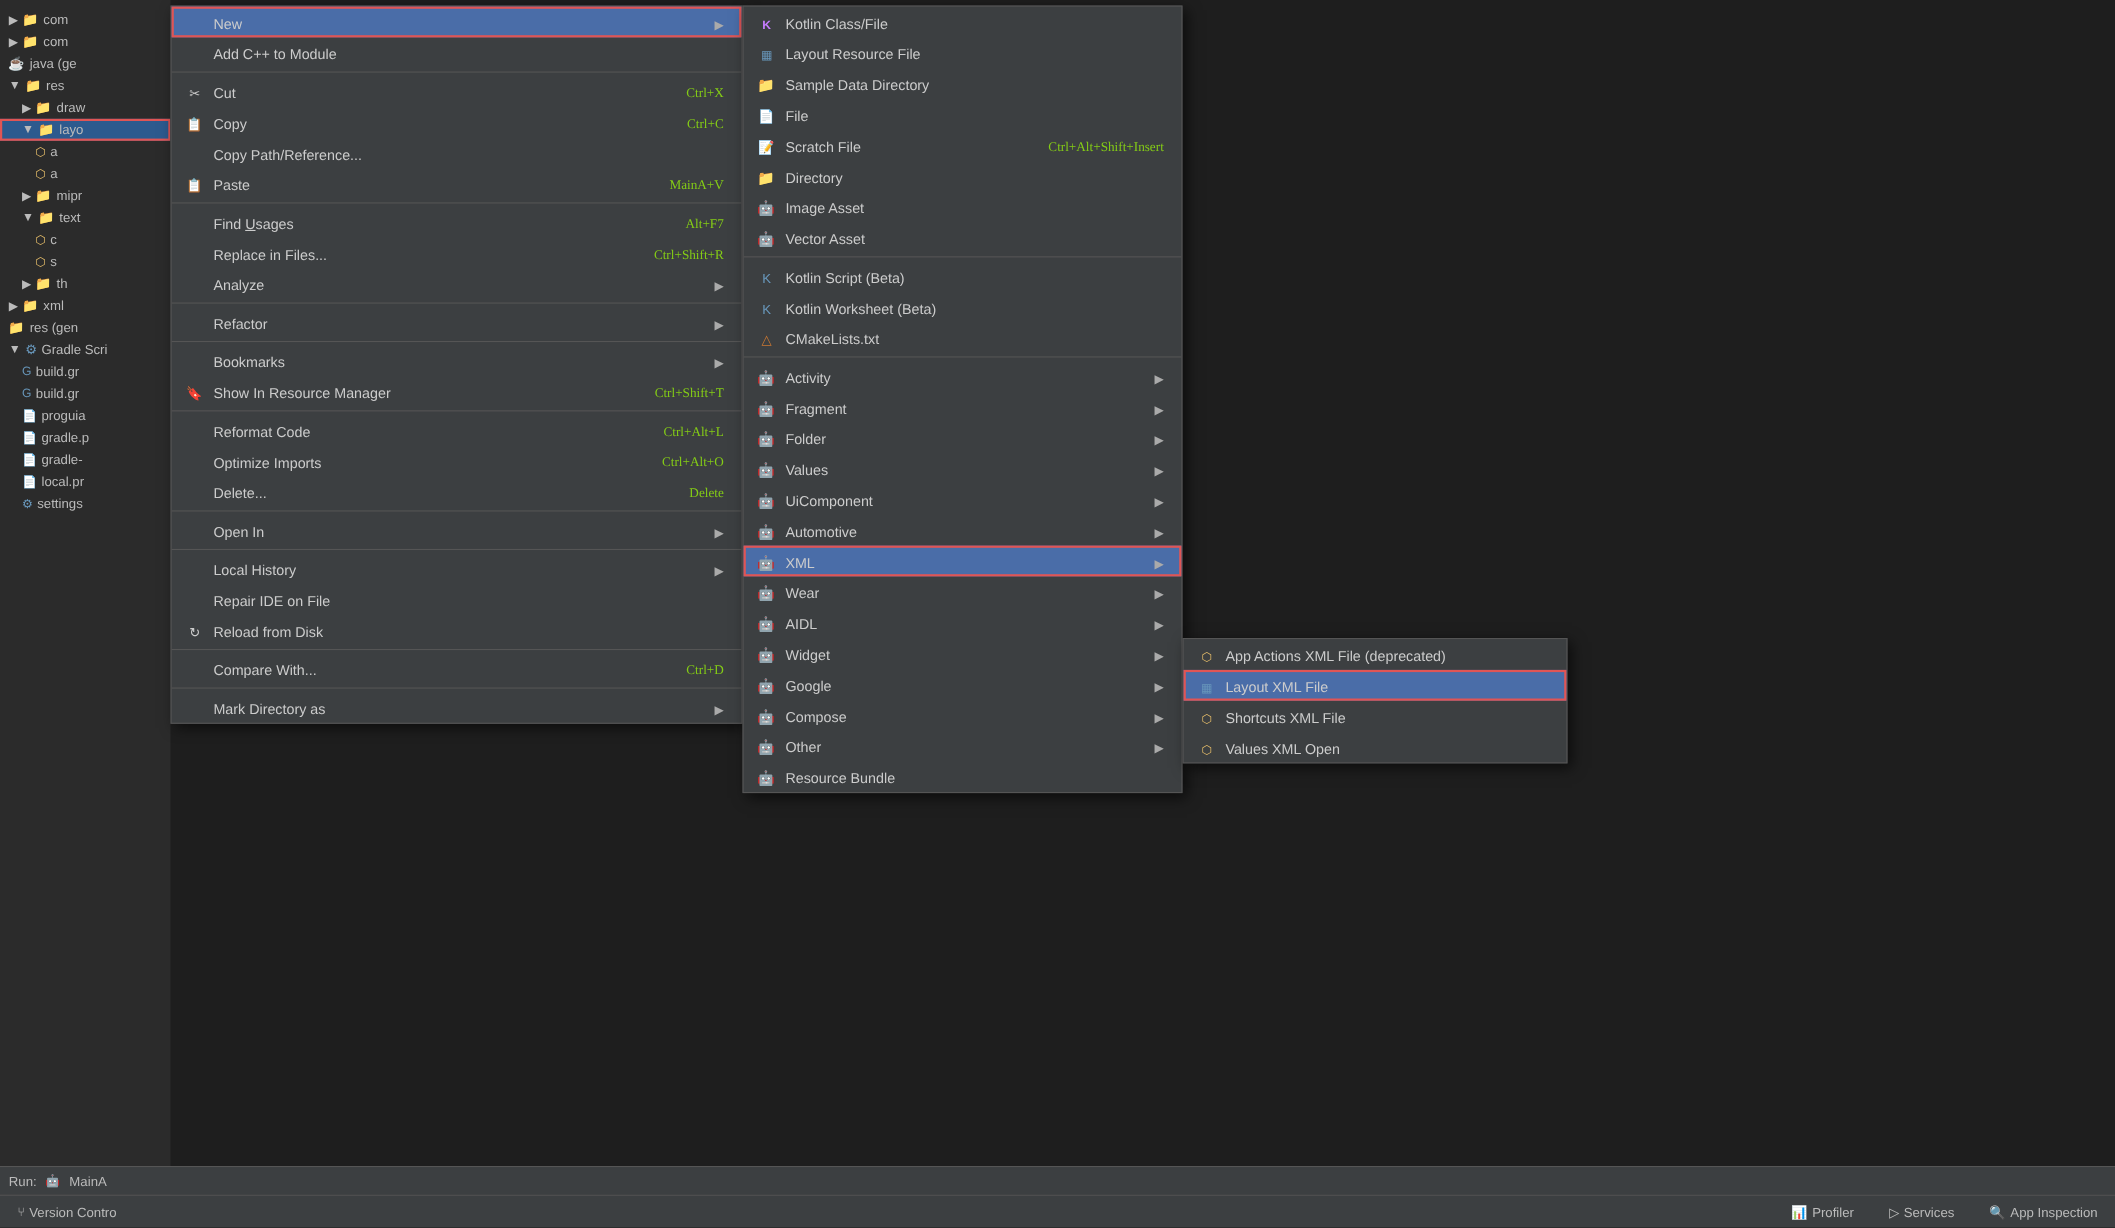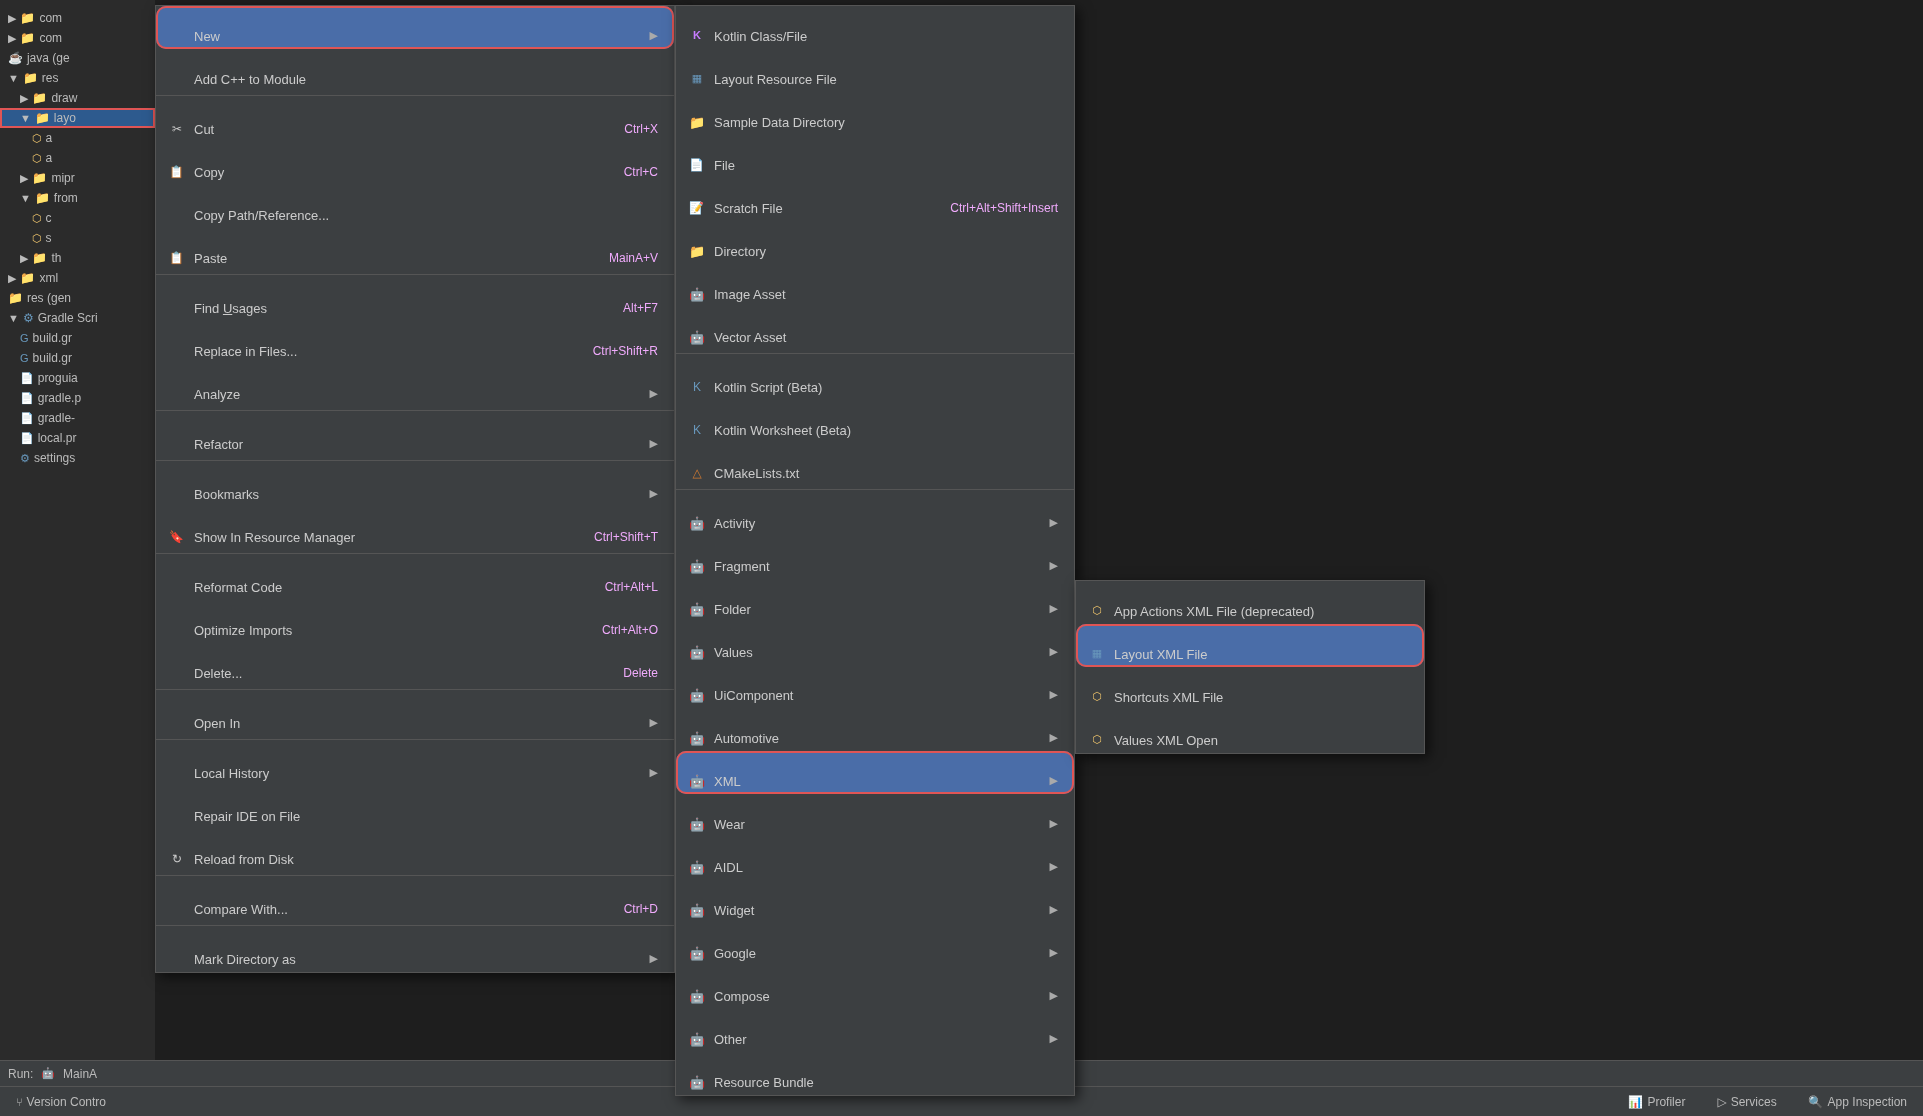--- a/index.html
+++ b/index.html
@@ -106,34 +106,33 @@
       top: 5px;
       left: 155px;
       width: 520px;
       background: #3c3f41;
       border: 1px solid #555;
       box-shadow: 4px 4px 12px rgba(0,0,0,0.6);
       z-index: 100;
     }
     .menu-item {
       display: flex;
-      align-items: flex-start;
-      padding: 23px 16px 5px 12px;
+      align-items: flex-end;
+      padding: 8px 16px 5px 12px;
       cursor: pointer;
       gap: 8px;
       position: relative;
-      border-radius: 10px;
     }
     .menu-item.highlighted-red {
       background: #4a6da8;
       outline: 2px solid #e05555;
       outline-offset: -2px;
     }
     .menu-item-label { flex: 1; color: #ccc; font-size: 13px; }
-    .menu-item-shortcut { color: #f0abfc; font-size: 12px; margin-left: auto; }
+    .menu-item-shortcut { color: #84cc16; font-size: 12px; margin-left: auto; font-family: Liberation Serif, serif; }
     .menu-item-arrow { color: #aaa; margin-left: 8px; font-size: 11px; }
     .menu-separator {
       height: 1px;
       background: #555;
       margin: 3px 0;
     }
     .menu-item-icon { width: 18px; display: flex; justify-content: center; font-size: 12px; }
 
     
     .context-menu-sub {
@@ -213,21 +212,21 @@
     <span>a</span>
   </div>
   <div class="tree-item" style="padding-left:20px">
     <span class="tree-icon">▶</span>
     <span class="folder-icon">📁</span>
     <span>mipr</span>
   </div>
   <div class="tree-item" style="padding-left:20px">
     <span class="tree-icon">▼</span>
     <span class="folder-icon">📁</span>
-    <span>from</span>
+    <span>text</span>
   </div>
   <div class="tree-item" style="padding-left:32px">
     <span style="color:#e8bf6a;font-size:11px">⬡</span>
     <span>c</span>
   </div>
   <div class="tree-item" style="padding-left:32px">
     <span style="color:#e8bf6a;font-size:11px">⬡</span>
     <span>s</span>
   </div>
   <div class="tree-item" style="padding-left:20px">

